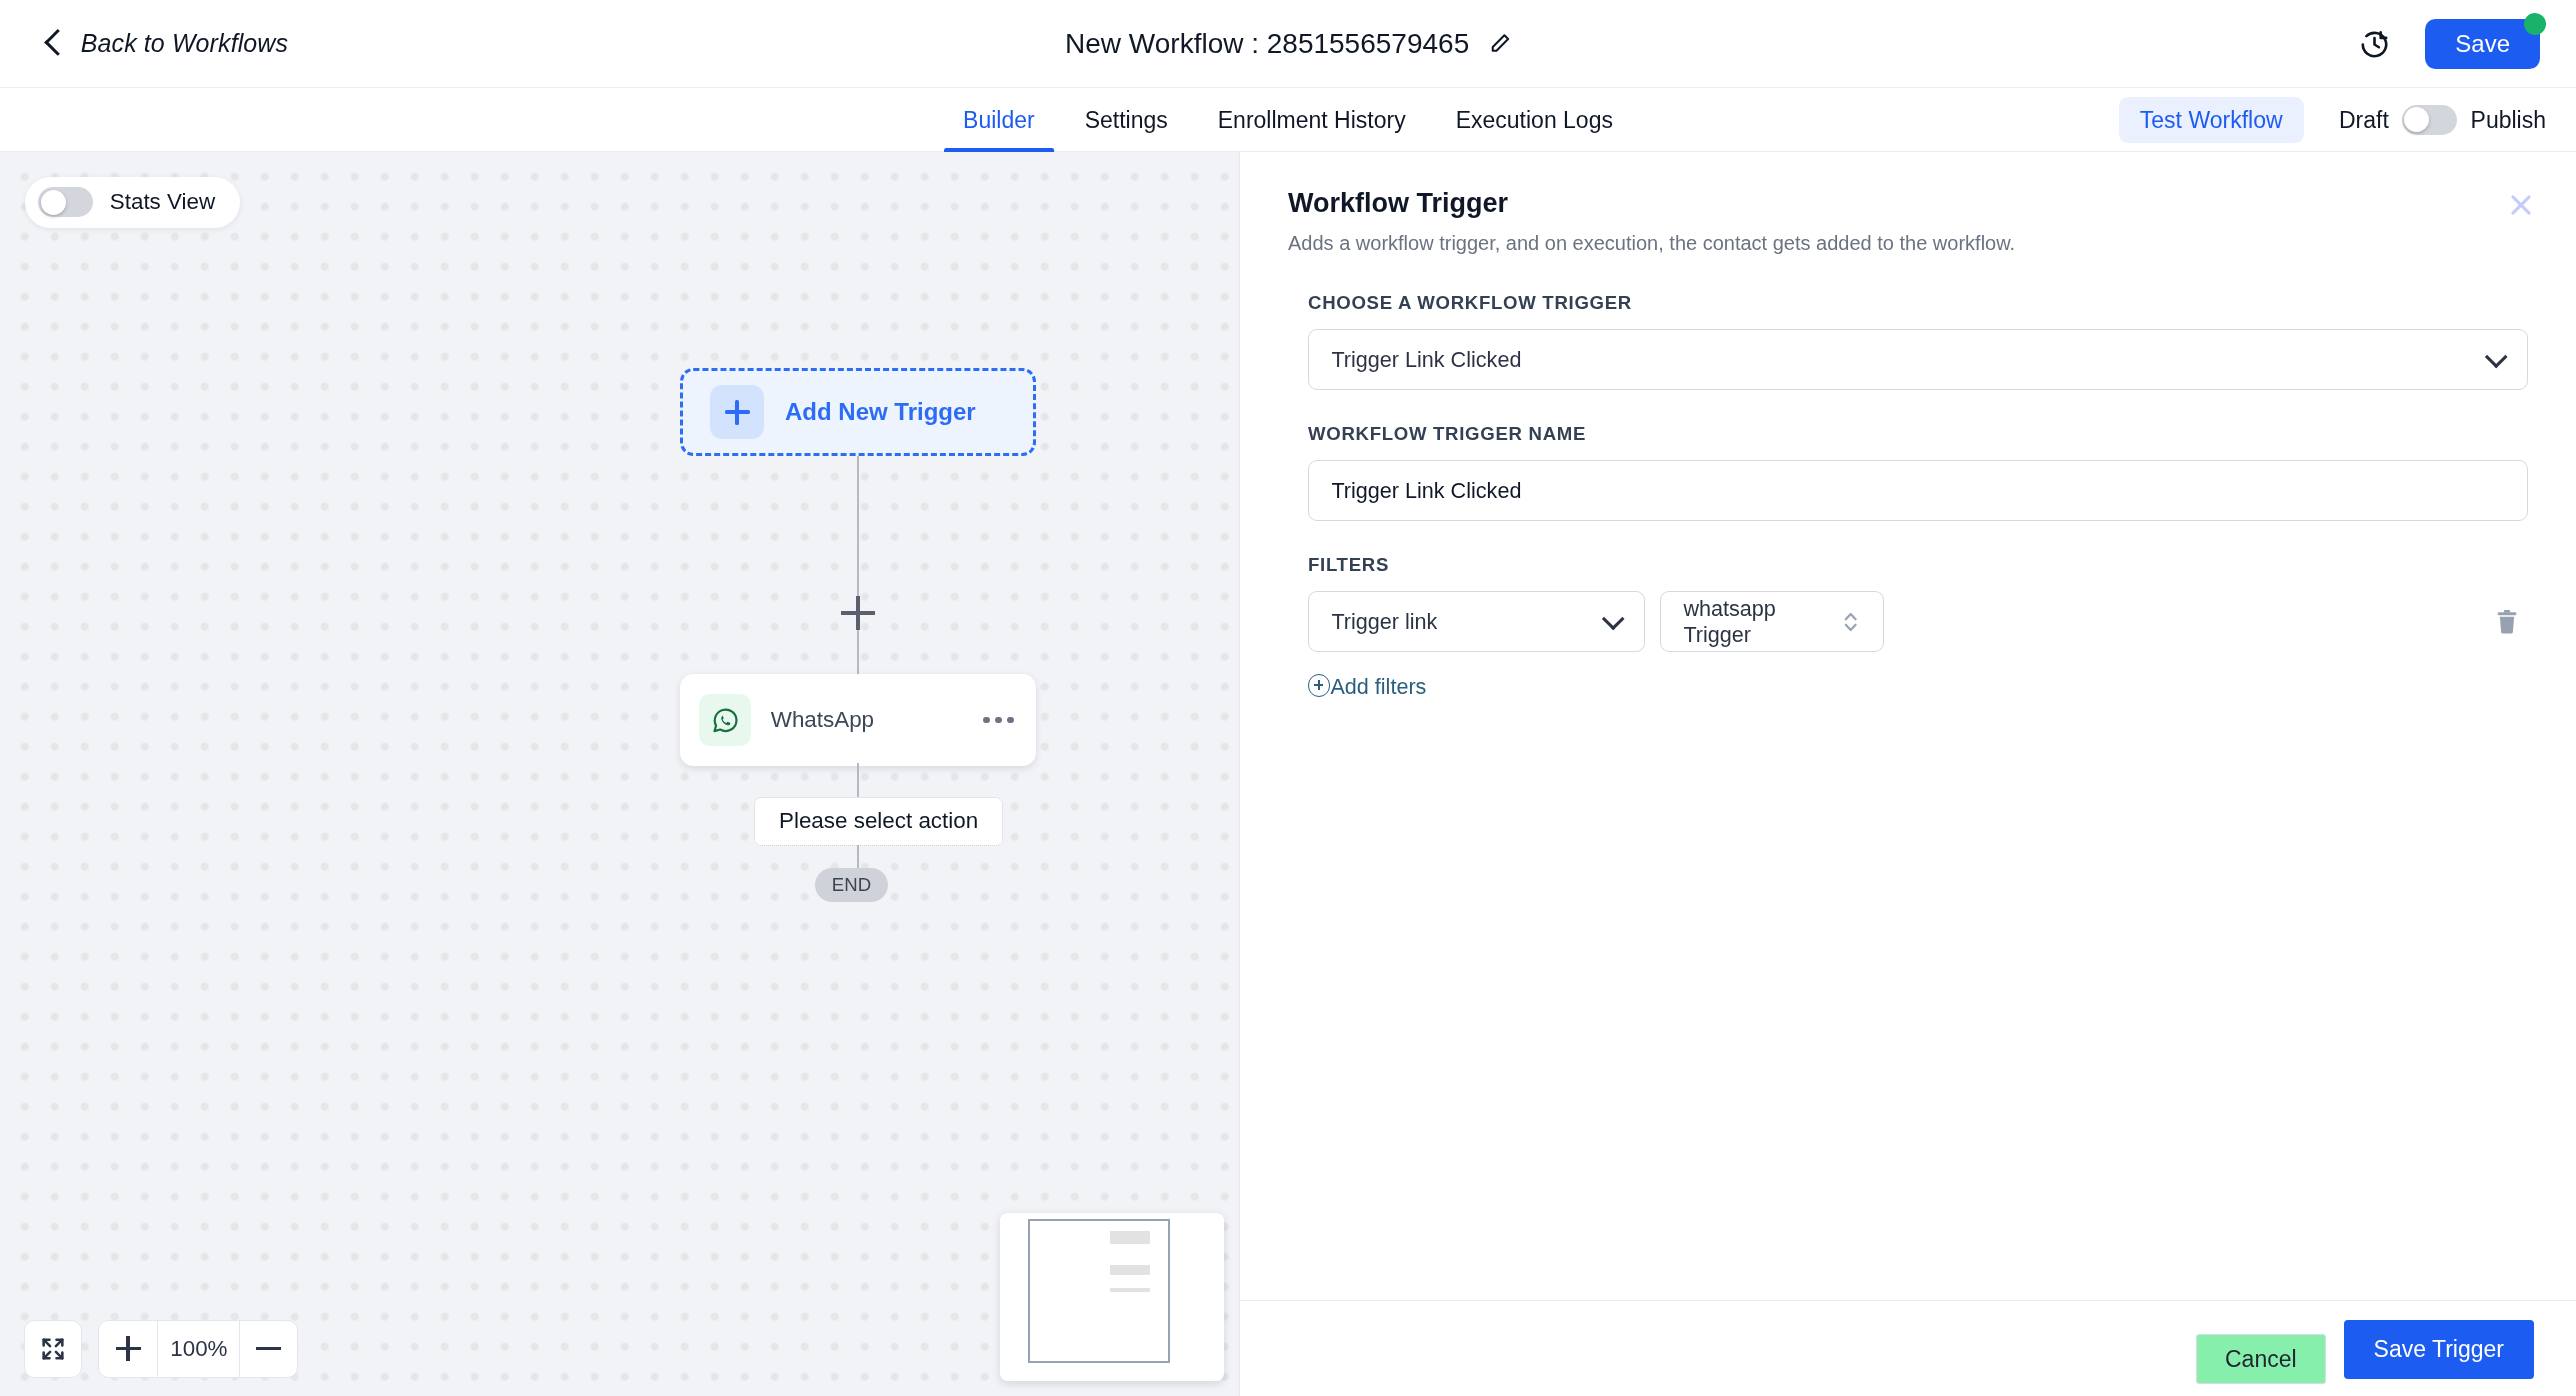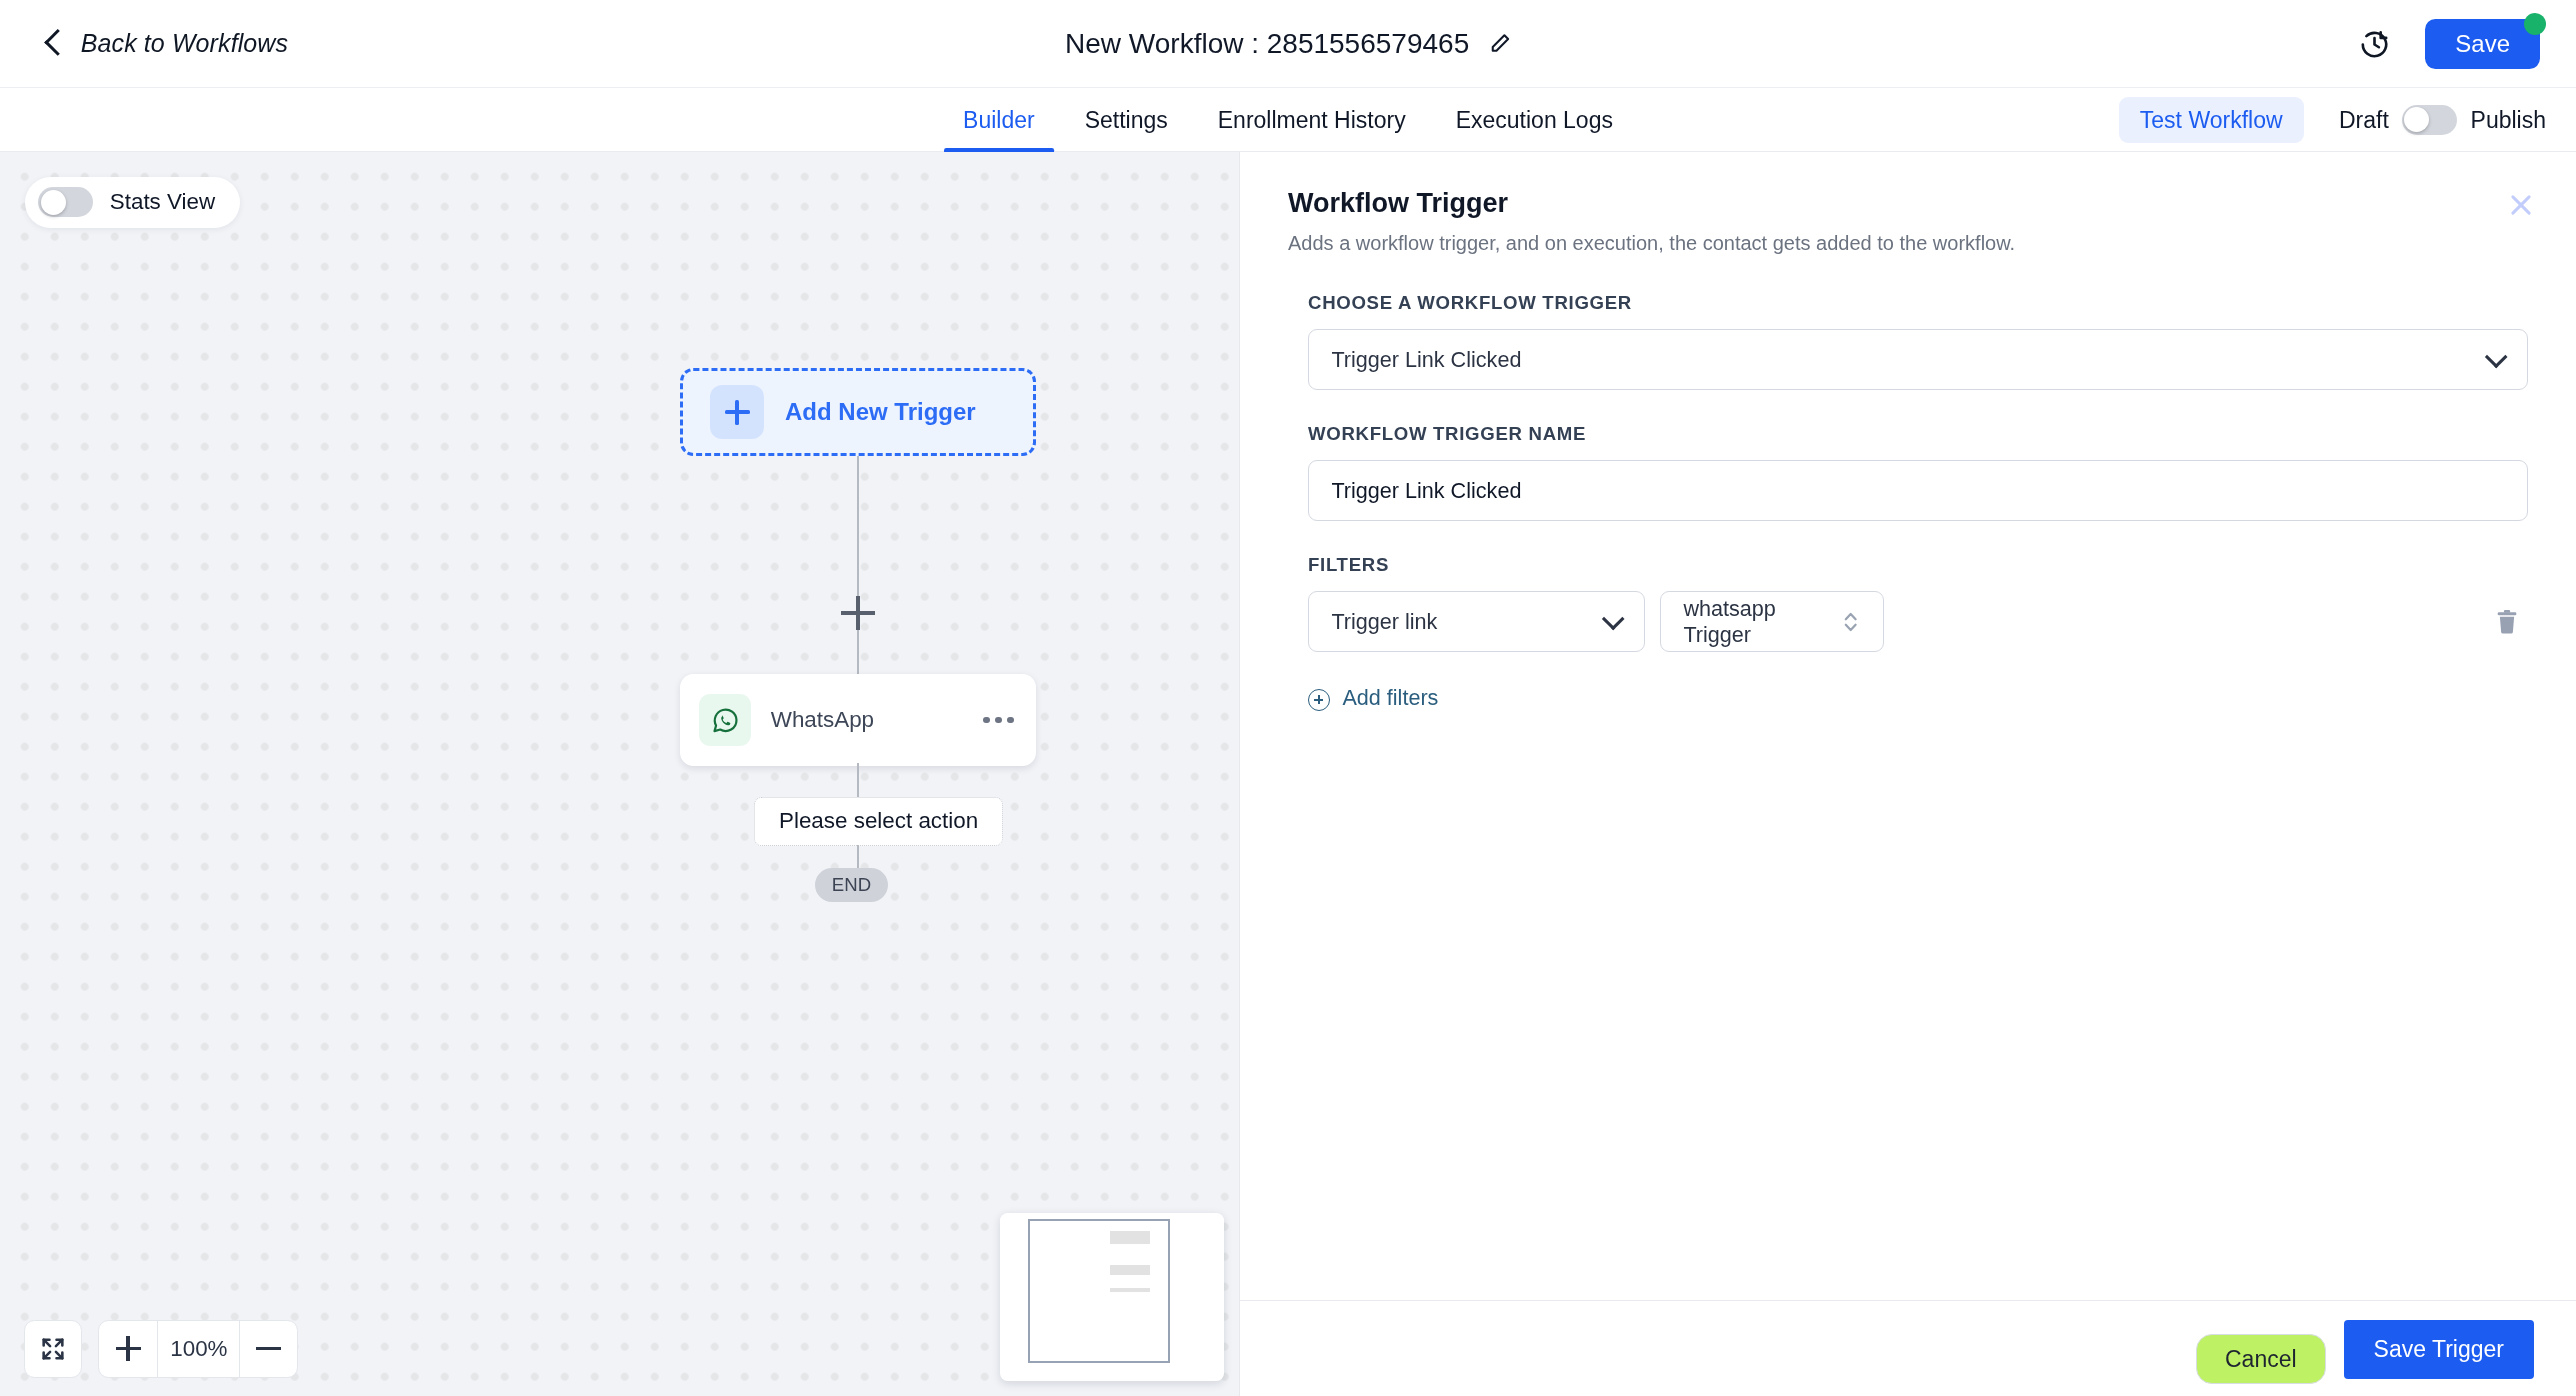--- a/index.html
+++ b/index.html
@@ -307,43 +307,43 @@
   }
   .filter-sel { width: 337px; flex: none; }
   .filter-sel2 { width: 224px; flex: none; }
   .updown { width: 19.4px; height: 28px; flex: none; }
   .trash-btn {
     margin-left: auto; width: 42px; height: 42px;
     display: flex; align-items: center; justify-content: center;
     cursor: pointer;
   }
   .add-filters {
-    display: flex; align-items: flex-end; gap: 12px;
-    margin-top: 33px; cursor: pointer; width: fit-content;
+    display: flex; align-items: flex-start; 
+    margin-top: 22px; cursor: pointer; width: fit-content;
   }
   .add-filters-circle {
     width: 22.4px; height: 22.4px; border-radius: 50%;
     border: 1.9px solid #2b5e7e; position: relative; flex: none;
   }
   .add-filters-circle::before, .add-filters-circle::after {
     content: ""; position: absolute; background: #2b5e7e;
   }
   .add-filters-circle::before { left: 4.5px; top: 8.6px; width: 9.7px; height: 2.2px; }
   .add-filters-circle::after { top: 4.5px; left: 8.6px; width: 2.2px; height: 9.7px; }
   .add-filters-text { font-size: 21.6px; color: #2b5e7e; }
 
   .panel-footer {
     border-top: 1.5px solid #e9ebf0;
     height: 97px; display: flex; align-items: center;
     justify-content: flex-end; gap: 18px;
     padding-right: 42px;
   }
   .btn-cancel {
-    background: #bef264; color: #1e2430;
-    border: 1.5px solid #d8dce3; border-radius: 16px;
+    background: #86efac; color: #1e2430;
+    border: 1.5px solid #d8dce3; border-radius: 3px;
     font-size: 23px; padding: 10.4px 28px; cursor: pointer;
     font-family: "Liberation Sans", sans-serif;
     margin-top: 20px;
   }
   .btn-save-trigger {
     background: #1c5cf0; color: #ffffff;
     border: none; border-radius: 4px;
     font-size: 23px; font-weight: 500;
     padding: 16px 30px; cursor: pointer;
     font-family: "Liberation Sans", sans-serif;

